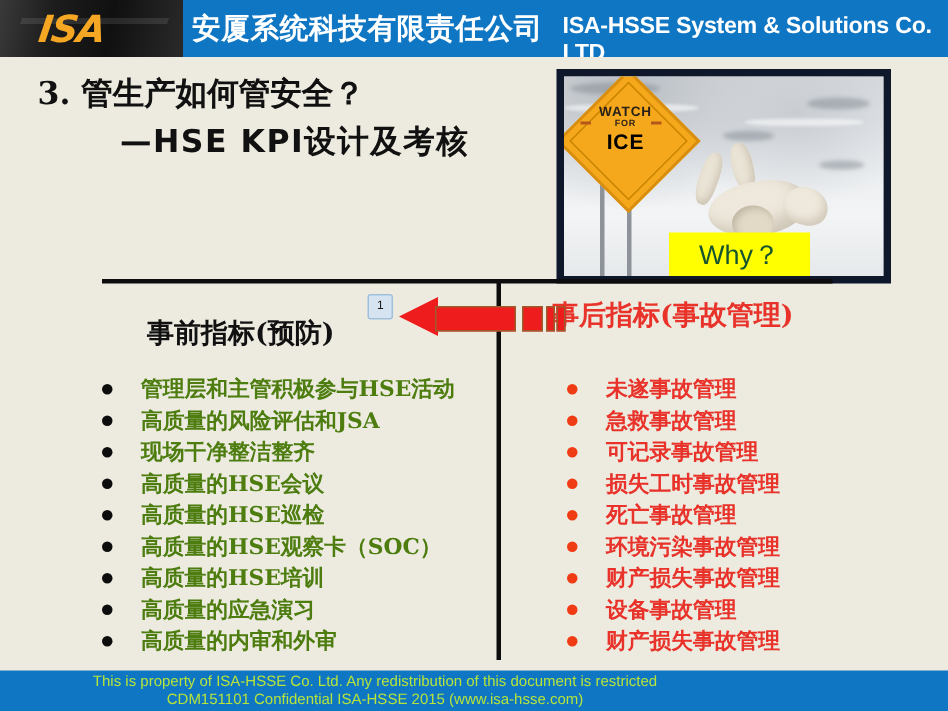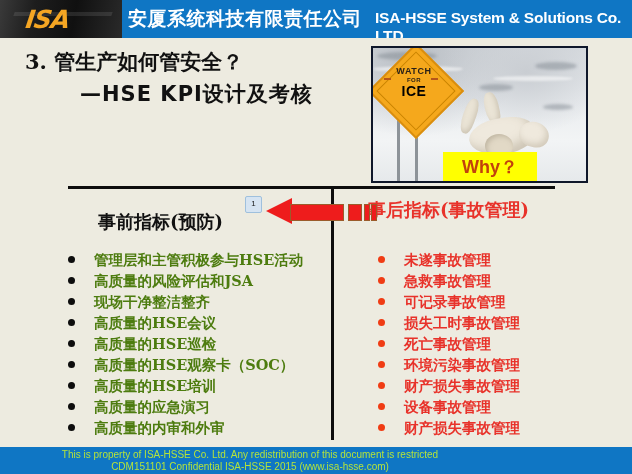--- a/index.html
+++ b/index.html
@@ -90,21 +90,21 @@
     white-space: nowrap;
     letter-spacing: 1px;
   }
 
   
   .photo {
     position: absolute;
     left: 371px; top: 46px;
     width: 213px; height: 133px;
     overflow: hidden;
-    border: 2px solid #0f172a;
+    border: 5px solid #0f172a;
     background: #e3e6ea;
   }
   .snow-bg {
     position: absolute; inset: 0;
     background:
       radial-gradient(ellipse at 72% 18%, #c9cdd2 0%, rgba(201,205,210,0) 40%),
       radial-gradient(ellipse at 20% 8%, #b9bec4 0%, rgba(185,190,196,0) 45%),
       linear-gradient(180deg,#d8dce0 0%,#e8ebee 35%,#f2f4f5 70%,#e6e9eb 100%);
   }
   .snow-streak {
@@ -188,22 +188,22 @@
     width: 94px; height: 29px;
     background: #ffff00;
   }
   .why-text {
     position: absolute;
     left: 70px; top: 107px;
     width: 94px;
     text-align: center;
     font-family: "Liberation Sans", sans-serif;
     font-size: 18px;
-    font-weight: bold;
-    color: #c2410c;
+    font-weight: normal;
+    color: #14532d;
   }
 
   
   .hline {
     position: absolute;
     left: 68px; top: 186px;
     width: 487px; height: 3px;
     background: #0d0d0d;
   }
   .vline {

